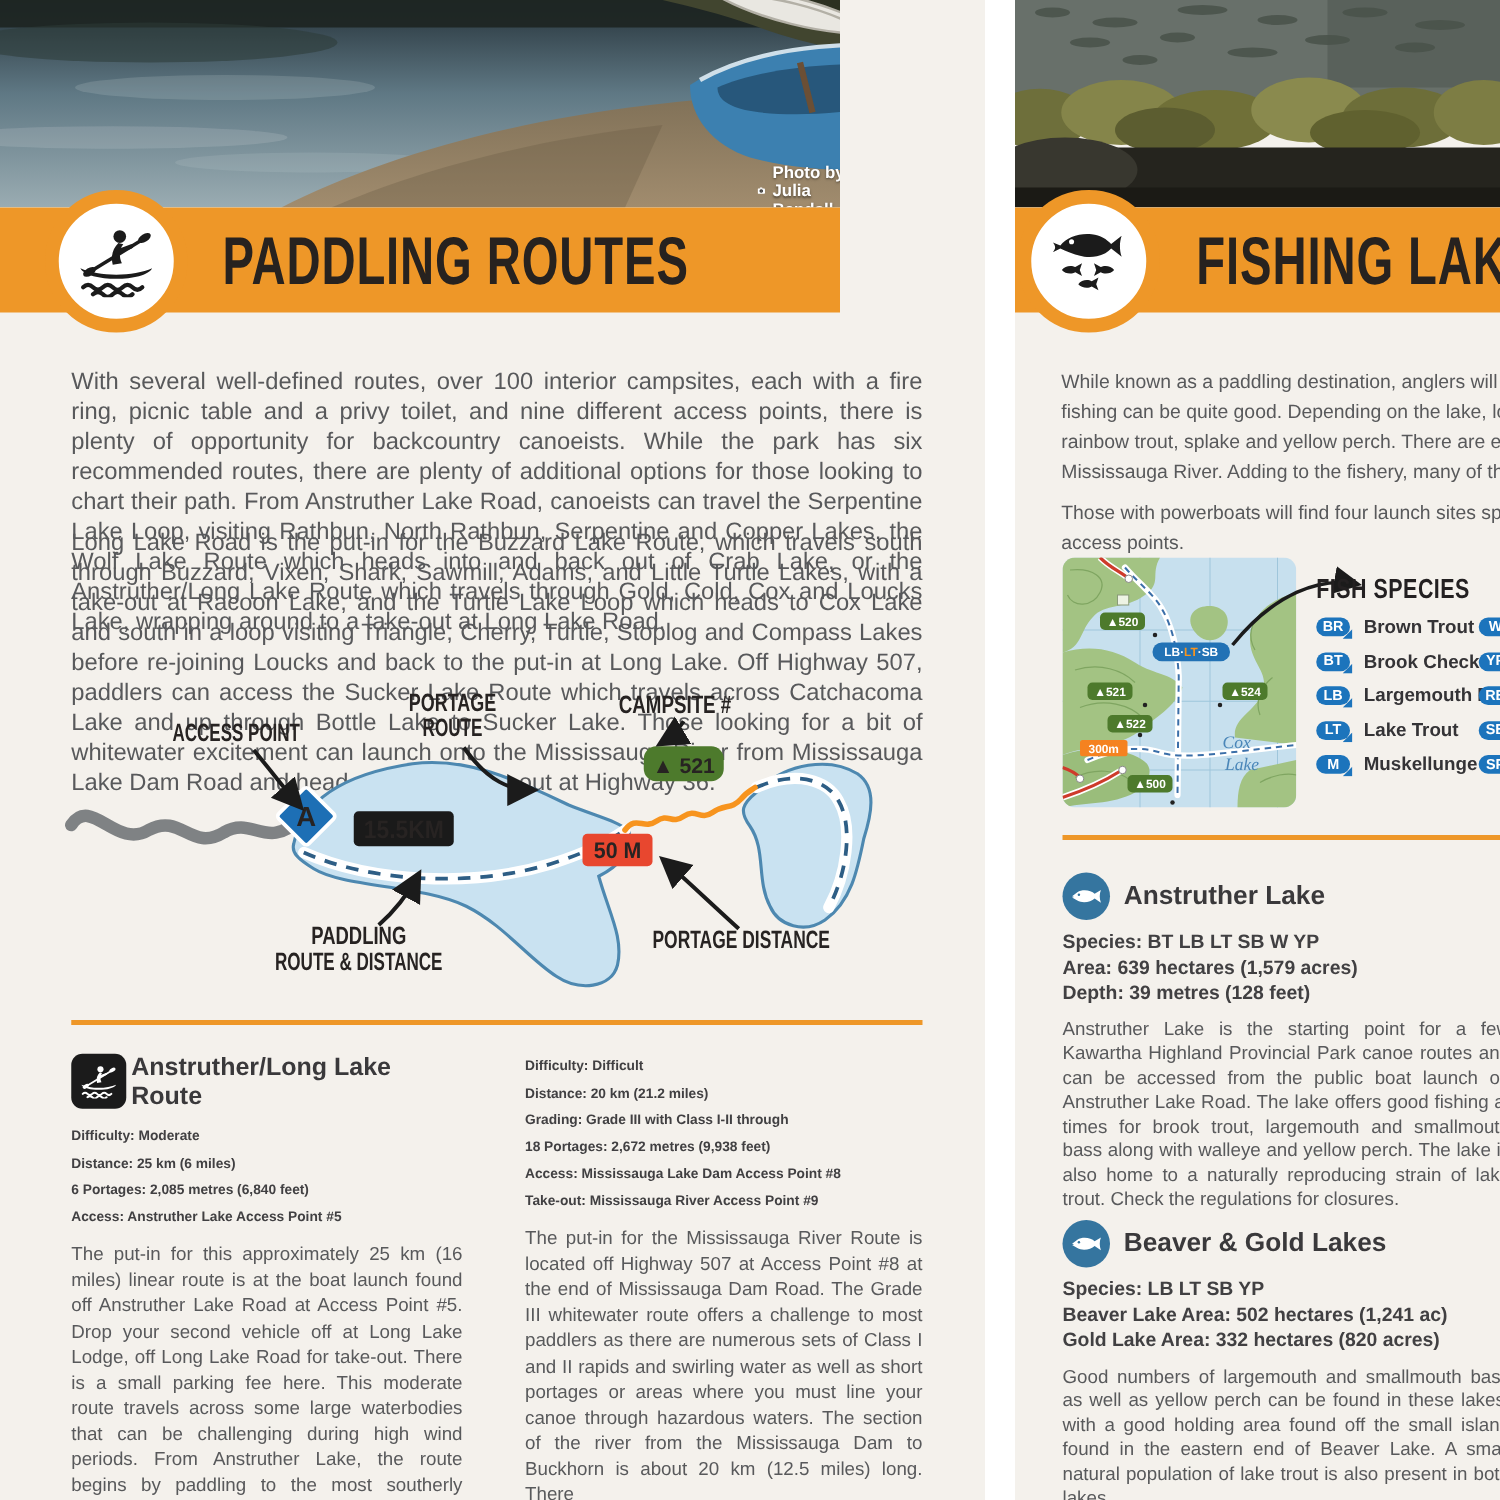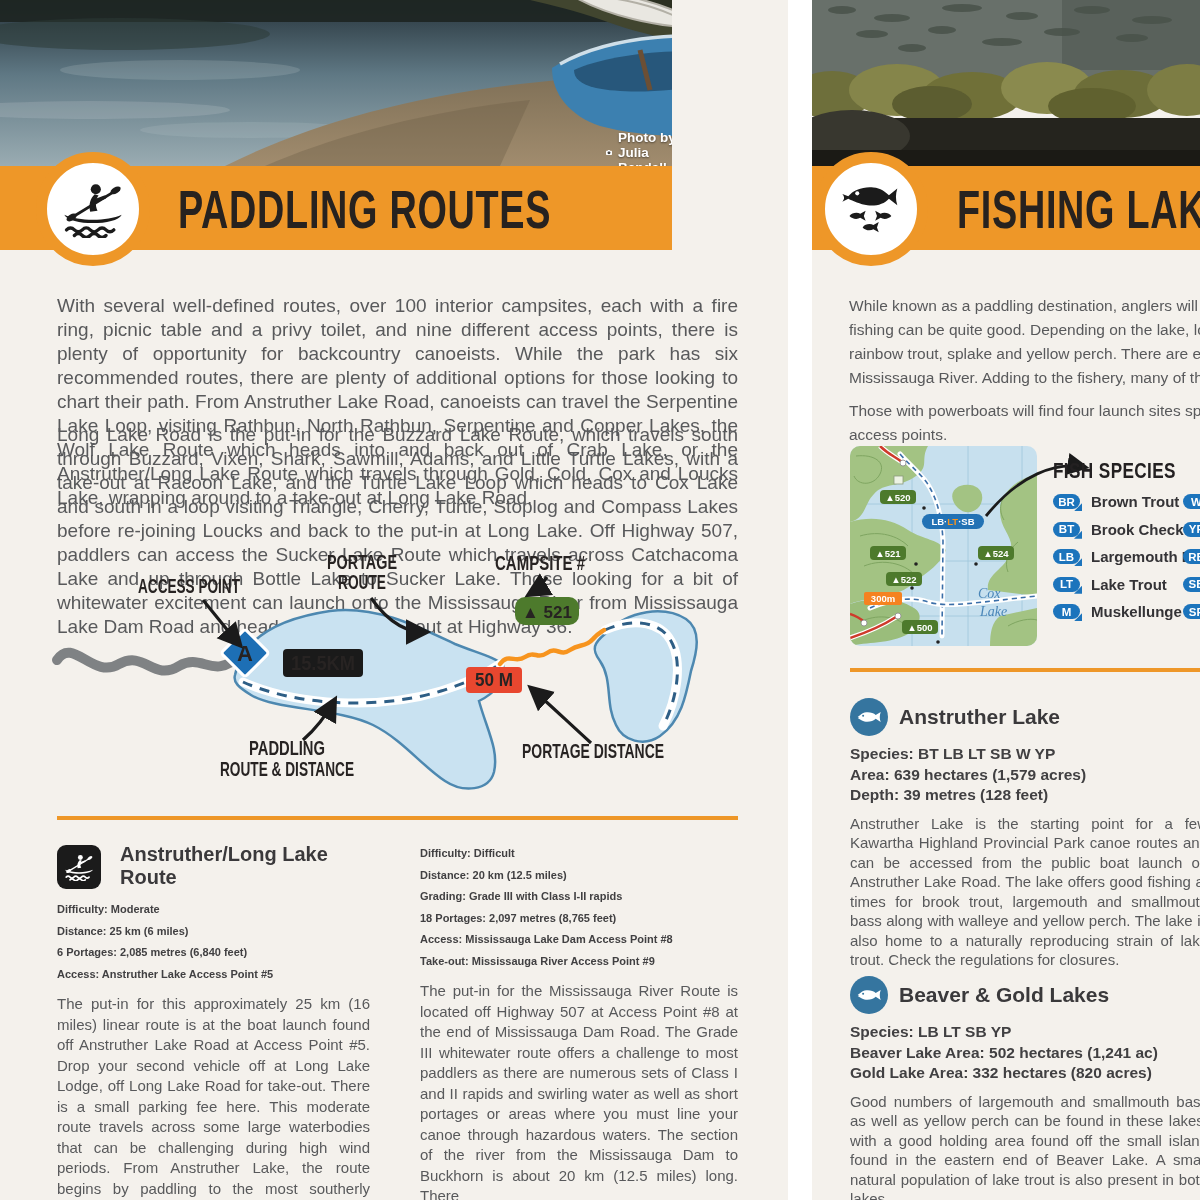--- a/index.html
+++ b/index.html
@@ -33,21 +33,21 @@
   .diagram{position:absolute;left:45px;top:540px;}
   .diagram text{font-family:"Liberation Sans",sans-serif;font-weight:bold;fill:#272322;}
 
   .divider{position:absolute;background:#EE9728;height:4px;}
   .div-left{left:57px;top:816px;width:681px;}
   .div-right{left:38px;top:668px;width:384px;}
 
   .route-col{position:absolute;top:843px;}
   .col1{left:57px;width:313px;}
   .col2{left:420px;width:318px;}
-  .route-head{display:flex;align-items:flex-end;gap:19px;margin-bottom:10px;}
+  .route-head{display:flex;align-items:flex-start;gap:4px;margin-bottom:10px;}
   .route-icon{width:44px;height:44px;border-radius:9px;background:#1B1B1B;flex:0 0 auto;
     display:flex;align-items:center;justify-content:center;}
   .route-name{font-size:20px;font-weight:bold;color:#3A393B;}
   .stat{font-size:11px;font-weight:bold;color:#414042;line-height:21.5px;}
   .route-body{margin-top:9px;font-size:15px;line-height:20.5px;color:#58595B;text-align:justify;}
 
   .r-intro{position:absolute;left:37px;top:294px;}
   .r-line{white-space:nowrap;font-size:15.5px;line-height:24px;color:#58595B;}
   .r-gap{height:9px;}
 
@@ -238,23 +238,23 @@
       </div>
       <div class="stat">Difficulty: Moderate</div>
       <div class="stat">Distance: 25 km (6 miles)</div>
       <div class="stat">6 Portages: 2,085 metres (6,840 feet)</div>
       <div class="stat">Access: Anstruther Lake Access Point #5</div>
       <div class="route-body">The put-in for this approximately 25 km (16 miles) linear route is at the boat launch found off Anstruther Lake Road at Access Point #5. Drop your second vehicle off at Long Lake Lodge, off Long Lake Road for take-out. There is a small parking fee here. This moderate route travels across some large waterbodies that can be challenging during high wind periods. From Anstruther Lake, the route begins by paddling to the most southerly portion of the lake and across the two short portages into Gold Lake. The route continues south onto the secluded Cold Lake and over to Cox Lake where you follow a small</div>
     </div>
 
     <div class="route-col col2">
       <div class="stat">Difficulty: Difficult</div>
-      <div class="stat">Distance: 20 km (12.5 miles)</div>
-      <div class="stat">Grading: Grade III with Class I-II rapids</div>
-      <div class="stat">18 Portages: 2,097 metres (8,765 feet)</div>
+      <div class="stat">Distance: 20 km (21.2 miles)</div>
+      <div class="stat">Grading: Grade III with Class I-II through</div>
+      <div class="stat">18 Portages: 2,672 metres (9,938 feet)</div>
       <div class="stat">Access: Mississauga Lake Dam Access Point #8</div>
       <div class="stat">Take-out: Mississauga River Access Point #9</div>
       <div class="route-body">The put-in for the Mississauga River Route is located off Highway 507 at Access Point #8 at the end of Mississauga Dam Road. The Grade III whitewater route offers a challenge to most paddlers as there are numerous sets of Class I and II rapids and swirling water as well as short portages or areas where you must line your canoe through hazardous waters. The section of the river from the Mississauga Dam to Buckhorn is about 20 km (12.5 miles) long. There</div>
     </div>
   </div>
 
   <div class="gutter"></div>
 
   <div class="page page-right">
 

